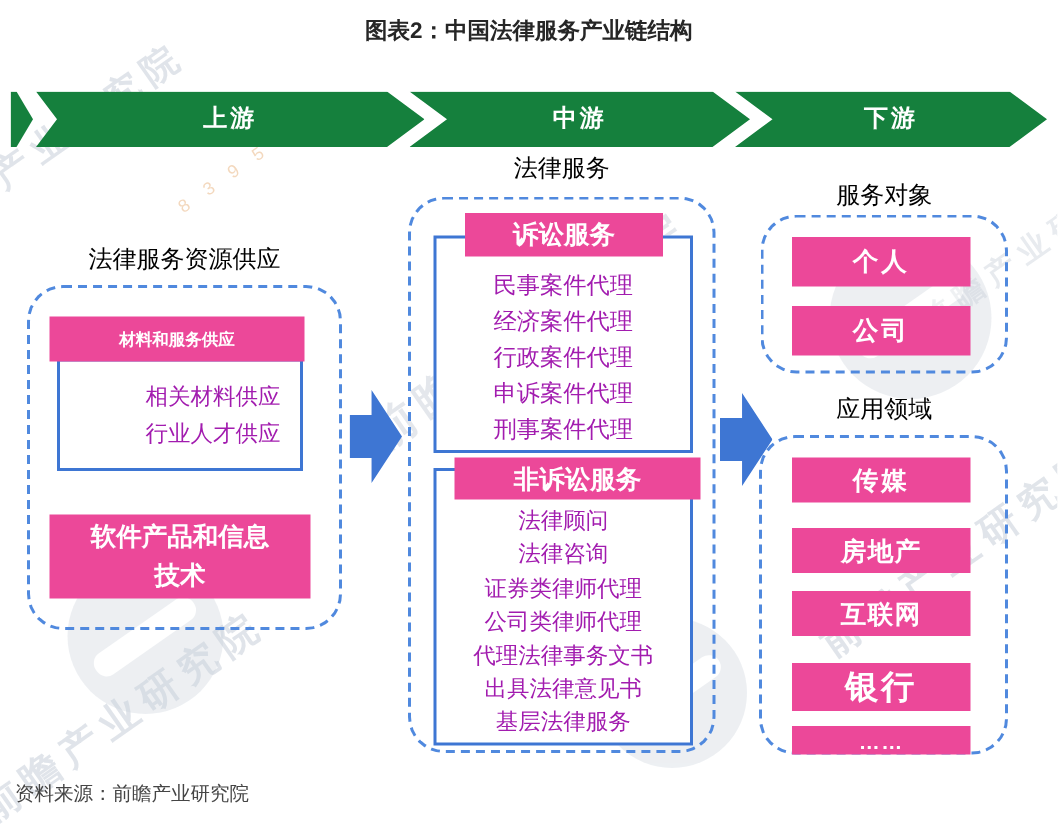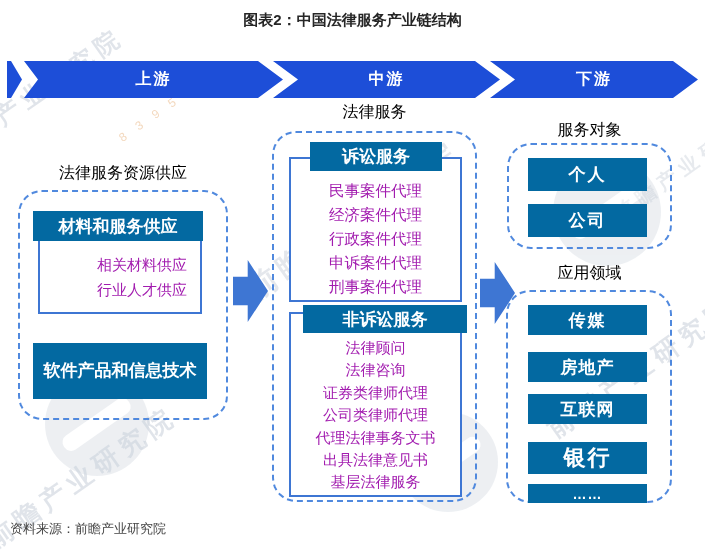--- a/index.html
+++ b/index.html
@@ -14,38 +14,38 @@
   .wm-circle { position:absolute; border-radius:50%; background:#ccd3dc; opacity:.35; z-index:0; }
   .wm-circle::after { content:""; position:absolute; left:12%; top:42%; width:76%; height:16%;
         background:#ffffff; transform:rotate(-35deg); border-radius:8px; }
 
   
   .title { position:absolute; top:11px; left:0; width:100%; text-align:center;
            font-size:15px; font-weight:bold; color:#262626; z-index:3; }
   .section-label { position:absolute; font-size:16px; color:#000000; text-align:center; z-index:3; }
 
   
-  .seg { position:absolute; top:61px; height:37px; background:#1d4ed8; z-index:2;
+  .seg { position:absolute; top:61px; height:37px; background:#15803d; z-index:2;
          display:flex; align-items:center; justify-content:center;
          color:#fff; font-size:16px; font-weight:bold; letter-spacing:2px; }
   .seg-lead { left:7px; width:15px;
          clip-path:polygon(0 0, 4px 0, 100% 50%, 4px 100%, 0 100%); }
   .seg-1 { left:24px; width:259px;
          clip-path:polygon(0 0, calc(100% - 25px) 0, 100% 50%, calc(100% - 25px) 100%, 0 100%, 14px 50%); }
   .seg-2 { left:273px; width:227px;
          clip-path:polygon(0 0, calc(100% - 25px) 0, 100% 50%, calc(100% - 25px) 100%, 0 100%, 25px 50%); }
   .seg-3 { left:490px; width:208px;
          clip-path:polygon(0 0, calc(100% - 25px) 0, 100% 50%, calc(100% - 25px) 100%, 0 100%, 25px 50%); }
 
   
   .dashed { position:absolute; border:2px dashed #5089DE; border-radius:24px;
             background:transparent; z-index:1; }
 
   
-  .blue-box { position:absolute; background:#0369a1; color:#ffffff; font-weight:bold;
+  .blue-box { position:absolute; background:#ec4899; color:#ffffff; font-weight:bold;
               display:flex; align-items:center; justify-content:center; text-align:center;
               z-index:3; }
   .white-box { position:absolute; background:#ffffff; border:2px solid #3E76D3; z-index:2; }
   .list { position:absolute; z-index:3; text-align:center; color:#a21caf; }
   .list div { white-space:nowrap; }
 
   
   .block-arrow { position:absolute; width:35px; height:62px; background:#3E76D3; z-index:2;
         clip-path:polygon(0 27%, 42% 27%, 42% 0, 100% 50%, 42% 100%, 42% 73%, 0 73%); }
 
@@ -80,27 +80,27 @@
   </div>
   <div class="seg seg-3">
     <span>下游</span>
   </div>
 
   <div class="section-label" style="left:18px; top:163px; width:210px;">法律服务资源供应</div>
 
   <div class="dashed" style="left:18px; top:190px; width:210px; height:230px;"></div>
 
   <div class="white-box" style="left:38px; top:239px; width:164px; height:75px;"></div>
-  <div class="blue-box" style="left:33px; top:211px; width:170px; height:30px; font-size:17px;">材料和服务供应</div>
+  <div class="blue-box" style="left:33px; top:211px; width:170px; height:30px; font-size:11px;">材料和服务供应</div>
   <div class="list" style="left:38px; top:252px; width:164px; font-size:15px; line-height:25px;padding-left:44px;">
     <div>相关材料供应</div>
     <div>行业人才供应</div>
   </div>
 
-  <div class="blue-box" style="left:33px; top:343px; width:174px; height:56px; font-size:17px; flex-direction:row; line-height:26px;">
+  <div class="blue-box" style="left:33px; top:343px; width:174px; height:56px; font-size:17px; flex-direction:column; line-height:26px;">
     <div>软件产品和信息</div>
     <div>技术</div>
   </div>
 
   <div class="block-arrow" style="left:233px; top:260px;"></div>
 
   <div class="section-label" style="left:272px; top:102px; width:205px; font-size:16px;">法律服务</div>
 
   <div class="dashed" style="left:272px; top:131px; width:205px; height:371px;"></div>
 

